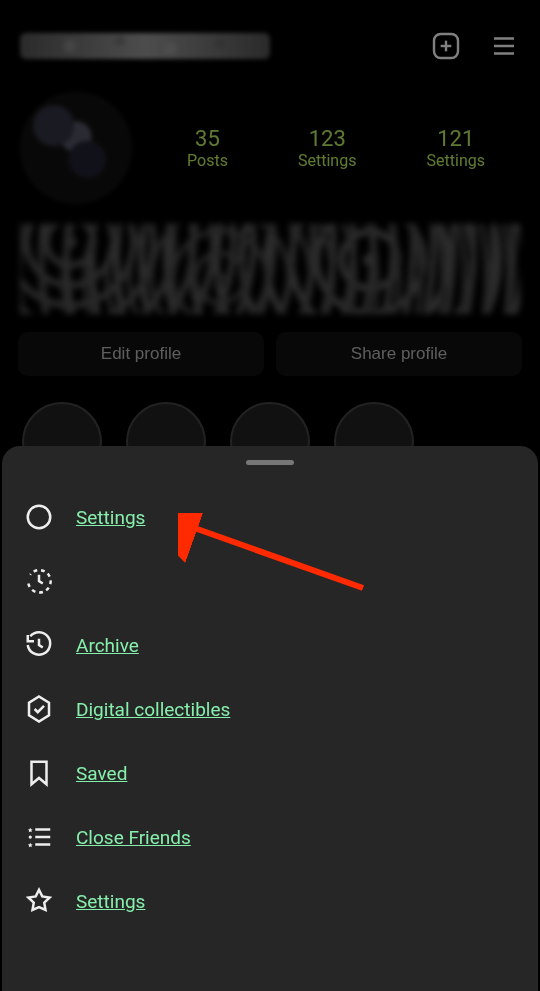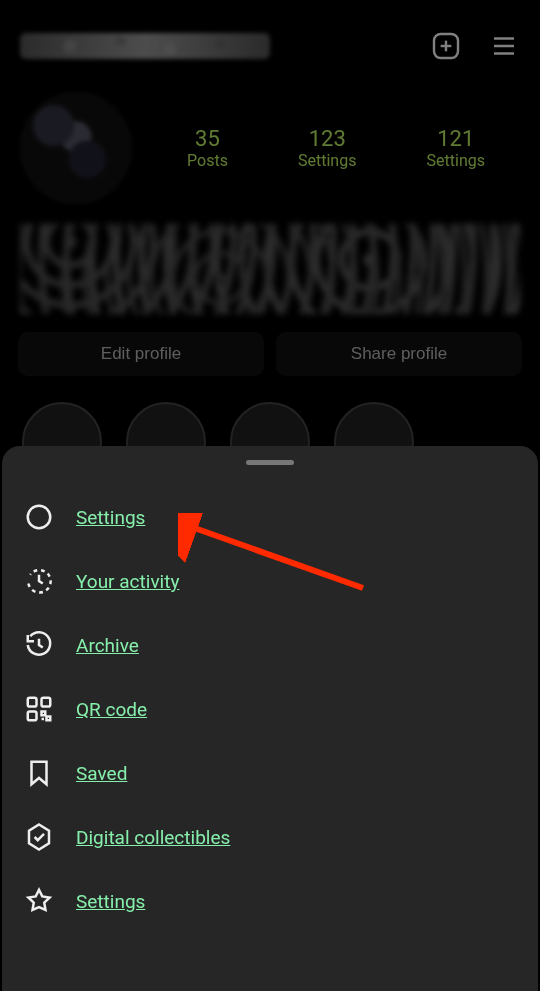--- a/index.html
+++ b/index.html
@@ -202,65 +202,66 @@
     <span>Settings</span>
   </div>
 
   <div class="menu-item">
     <span class="ico">
       <svg width="30" height="30" viewBox="0 0 24 24" fill="none" stroke-width="2">
         <path d="M12 7v5l3 2"></path>
         <path d="M3.5 14A9 9 0 1 0 5 7" stroke-dasharray="3 3"></path>
       </svg>
     </span>
-    <span>Your activity</span>
   </div>
 
   <div class="menu-item">
     <span class="ico">
       <svg width="30" height="30" viewBox="0 0 24 24" fill="none" stroke-width="2">
         <path d="M12 7v5l3 2"></path>
         <path d="M5 5a9 9 0 1 1-2 7"></path>
         <path d="M3 4v5h5"></path>
       </svg>
     </span>
     <span>Archive</span>
   </div>
 
-  <div class="menu-item">
-    <span class="ico">
-      <svg width="30" height="30" viewBox="0 0 24 24" fill="none" stroke-width="2">
-        <rect x="3" y="3" width="7" height="7" rx="1.5"></rect>
-        <rect x="14" y="3" width="7" height="7" rx="1.5"></rect>
-        <rect x="3" y="14" width="7" height="7" rx="1.5"></rect>
-        <path d="M14 14h3v3h-3z M18 18h3v3h-3z M14 20h2"></path>
-      </svg>
-    </span>
-    <span>QR code</span>
-  </div>
-
-  <div class="menu-item">
-    <span class="ico">
-      <svg width="30" height="30" viewBox="0 0 24 24" fill="none" stroke-width="2">
-        <path d="M6 3h12v18l-6-5-6 5z"></path>
-      </svg>
-    </span>
-    <span>Saved</span>
-  </div>
 
   <div class="menu-item">
     <span class="ico">
       <svg width="30" height="30" viewBox="0 0 24 24" fill="none" stroke-width="2">
         <path d="M12 2l8 5v10l-8 5-8-5V7z"></path>
         <path d="M8.5 12l2.5 2.5L16 9.5"></path>
       </svg>
     </span>
     <span>Digital collectibles</span>
   </div>
 
+  <div class="menu-item">
+    <span class="ico">
+      <svg width="30" height="30" viewBox="0 0 24 24" fill="none" stroke-width="2">
+        <path d="M6 3h12v18l-6-5-6 5z"></path>
+      </svg>
+    </span>
+    <span>Saved</span>
+  </div>
+
+  <div class="menu-item">
+    <span class="ico">
+      <svg width="30" height="30" viewBox="0 0 24 24" fill="none" stroke-width="2">
+        <line x1="9" y1="6" x2="21" y2="6"></line>
+        <line x1="9" y1="12" x2="21" y2="12"></line>
+        <line x1="9" y1="18" x2="21" y2="18"></line>
+        <path d="M5 4.5l.6 1.2 1.3.2-.95.9.2 1.3L5 7.5l-1.15.6.2-1.3-.95-.9 1.3-.2z" fill="#eee" stroke="none"></path>
+        <circle cx="5" cy="12" r="1.3" fill="#eee" stroke="none"></circle>
+        <path d="M5 16.5l.6 1.2 1.3.2-.95.9.2 1.3L5 19.5l-1.15.6.2-1.3-.95-.9 1.3-.2z" fill="#eee" stroke="none"></path>
+      </svg>
+    </span>
+    <span>Close Friends</span>
+  </div>
 
   <div class="menu-item">
     <span class="ico">
       <svg width="30" height="30" viewBox="0 0 24 24" fill="none" stroke-width="2">
         <path d="M12 3l2.6 5.3 5.9.9-4.3 4.1 1 5.8L12 16.9 6.8 19.1l1-5.8L3.5 9.2l5.9-.9z"></path>
       </svg>
     </span>
     <span>Settings</span>
   </div>
 </div>

